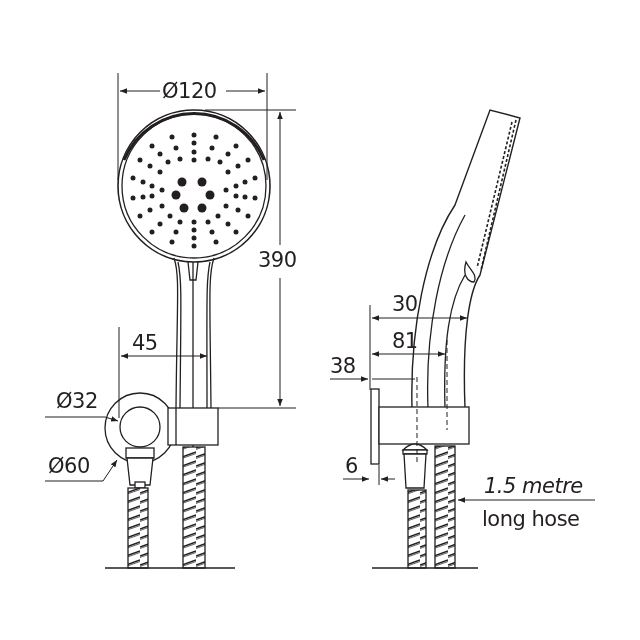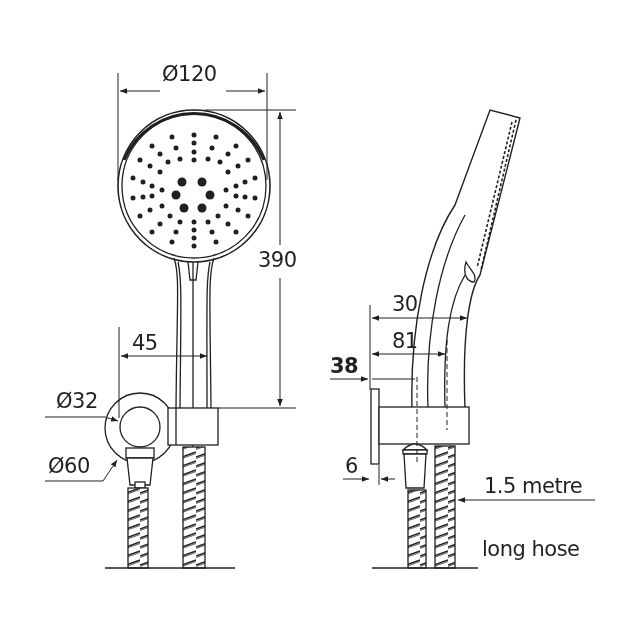--- a/index.html
+++ b/index.html
@@ -154,24 +154,24 @@
       <line x1="330" y1="379" x2="368" y2="379" marker-end="url(#arr)" stroke-width="1"></line>
       <line x1="372" y1="379" x2="415" y2="379" stroke-width="1"></line>
       <line x1="379" y1="465" x2="379" y2="485" stroke-width="1"></line>
       <line x1="343" y1="479" x2="369" y2="479" marker-end="url(#arr)" stroke-width="1"></line>
       <line x1="395" y1="479" x2="381" y2="479" marker-end="url(#arr)" stroke-width="1"></line>
       <line x1="595" y1="500" x2="458" y2="500" marker-end="url(#arr)" stroke-width="1"></line>
     </g>
   </g>
 </svg>
 
-<div class="lbl" style="left:162px;top:64px;text-align:center;">Ø120</div>
+<div class="lbl" style="left:162px;top:81px;text-align:center;">Ø120</div>
 <div class="lbl" style="left:258px;top:250px;">390</div>
 <div class="lbl" style="left:132px;top:333px;">45</div>
 <div class="lbl" style="left:56px;top:391px;">Ø32</div>
 <div class="lbl" style="left:48px;top:456px;">Ø60</div>
 
 <div class="lbl" style="left:392px;top:294px;">30</div>
 <div class="lbl" style="left:392px;top:331px;">81</div>
-<div class="lbl" style="left:330px;top:356px;font-weight:bold;">38</div>
+<div class="lbl" style="left:330px;top:356px;">38</div>
 <div class="lbl" style="left:345px;top:456px;">6</div>
-<div class="lbl" style="left:484px;top:476px;">1.5 metre</div>
-<div class="lbl" style="left:482px;top:509px;margin-top:30px;">long hose</div>
+<div class="lbl" style="left:484px;top:476px;font-style:italic;">1.5 metre</div>
+<div class="lbl" style="left:482px;top:509px;">long hose</div>
 
 </body></html>

